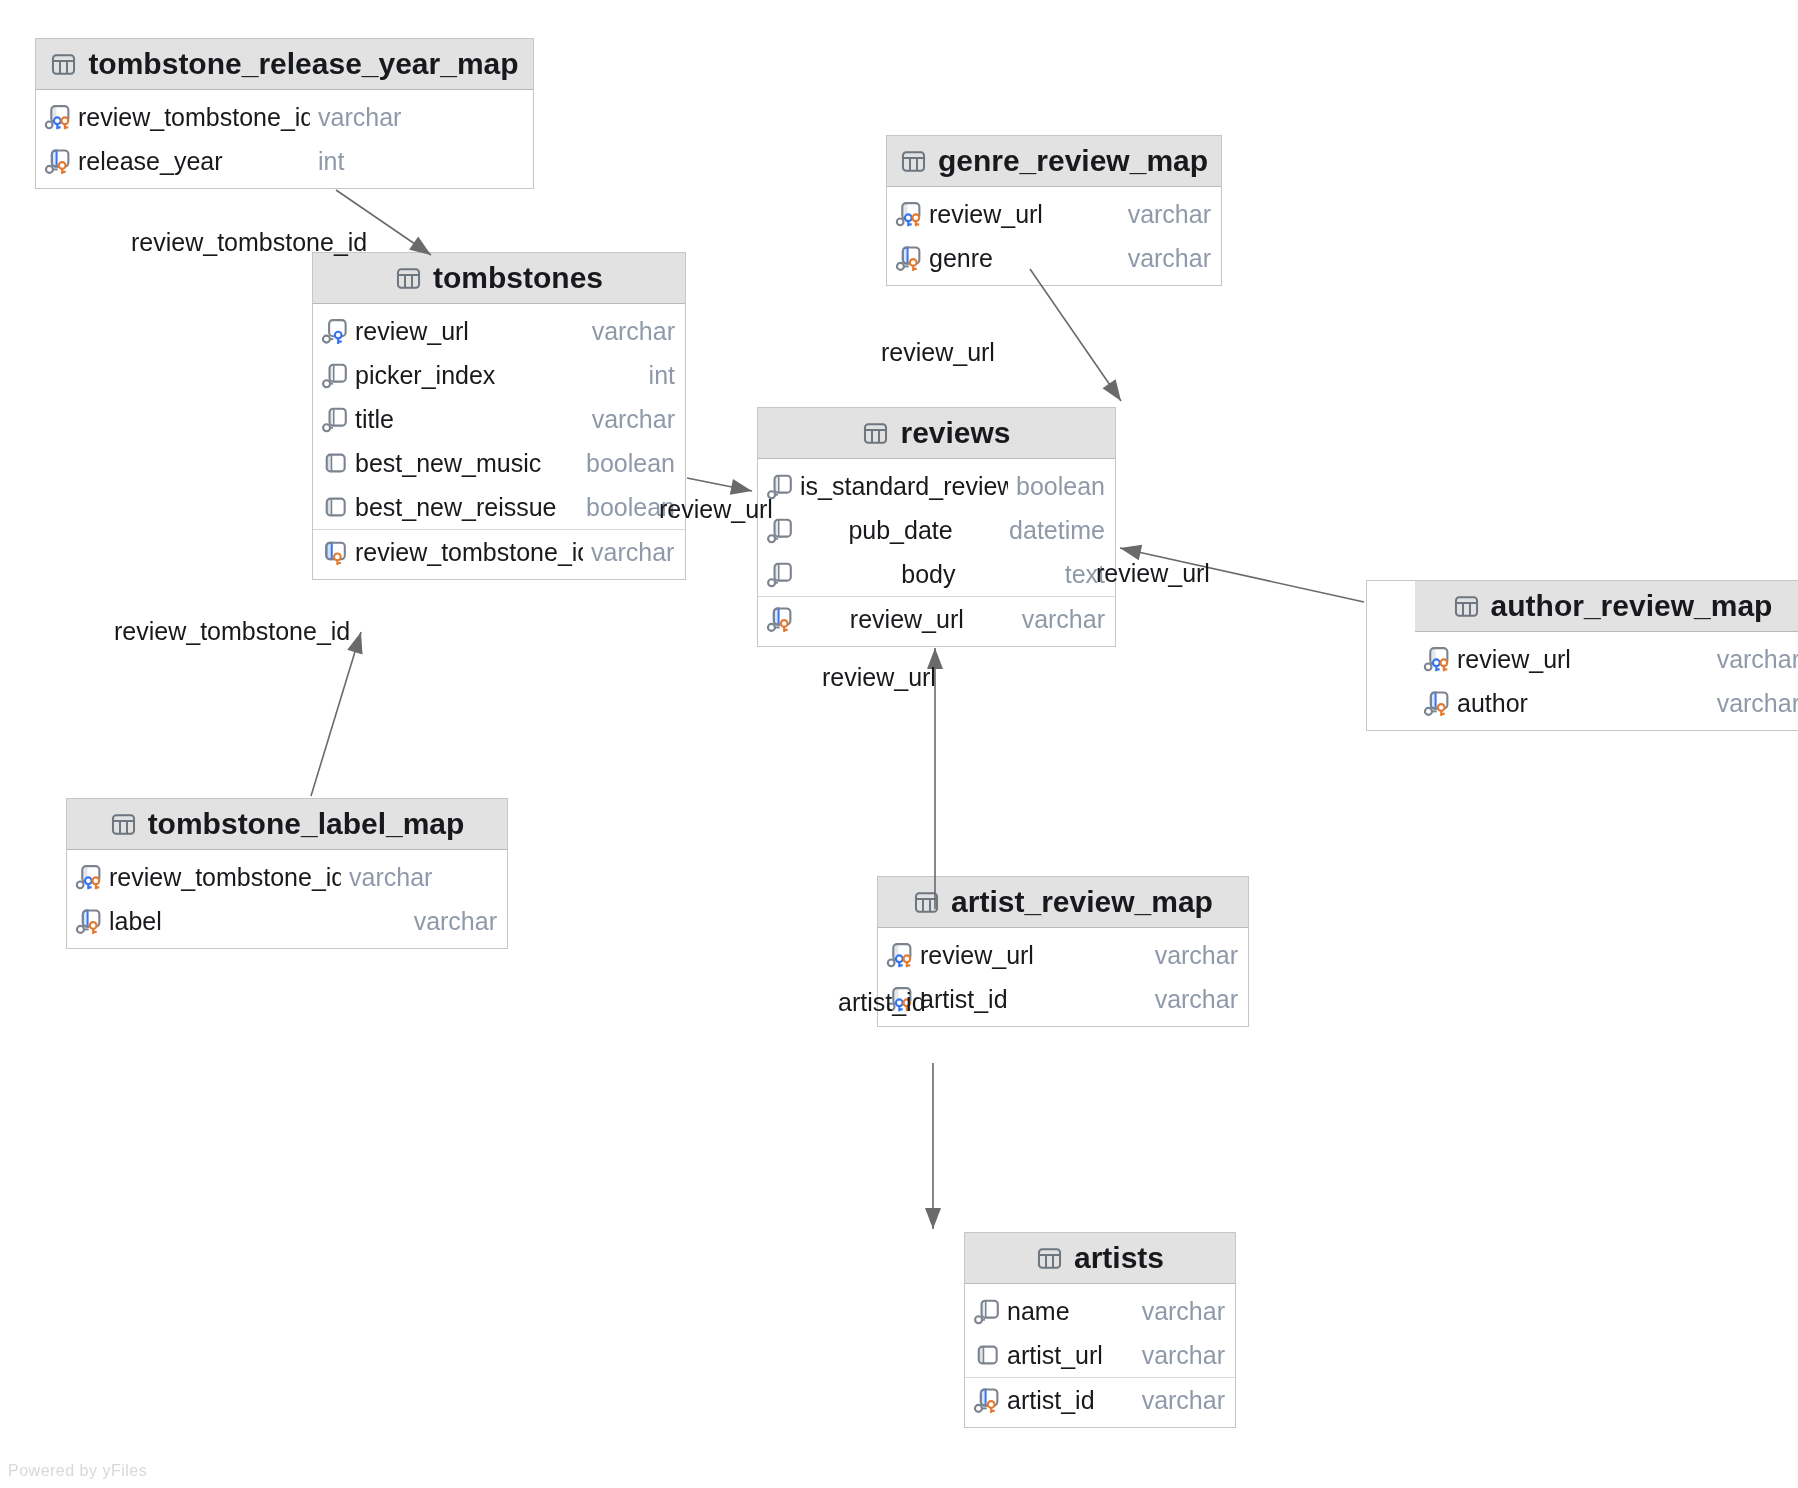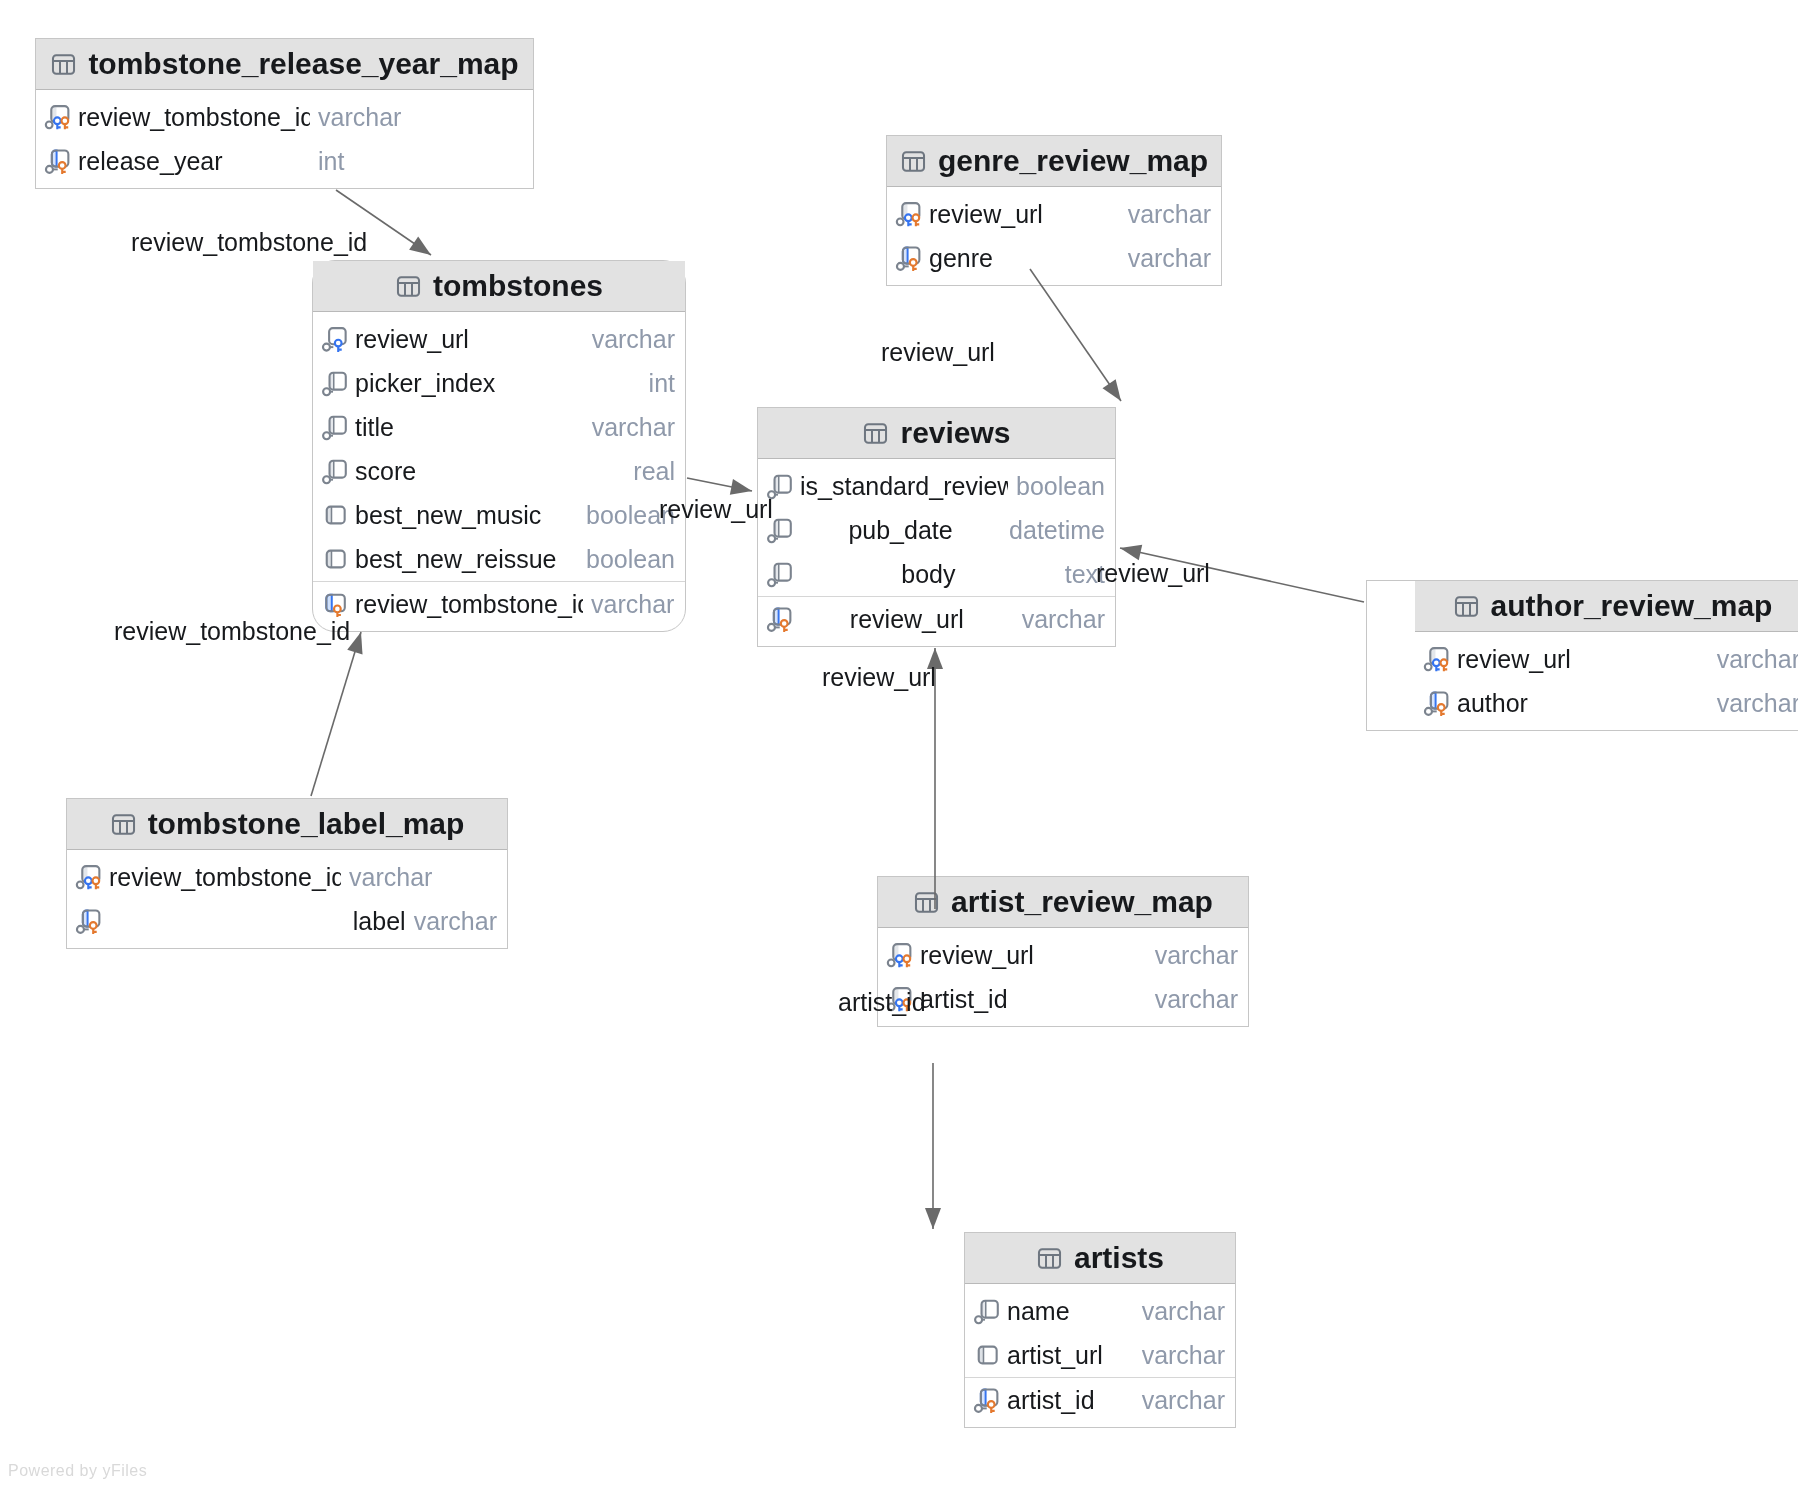--- a/index.html
+++ b/index.html
@@ -149,21 +149,21 @@
           <svg viewBox="0 0 20 20">
             <use href="#primary-key-icon"></use>
           </svg>
         </span>
       <span class="cname">genre</span>
       <span class="ctype">varchar</span>
     </div>
   </div>
 </div>
 
-<div class="table" style="left:312px;top:260px;width:372px;border-radius:23px;">
+<div class="table" style="left:312px;top:252px;width:372px;">
   <div class="thead">
     <span class="icn">
         <svg viewBox="0 0 20 20">
           <use href="#table-icon"></use>
         </svg>
       </span>
     <span>tombstones</span>
   </div>
   <div class="tbody">
     <div class="row">
@@ -189,29 +189,20 @@
           <svg viewBox="0 0 20 20">
             <use href="#column-nullable-icon"></use>
           </svg>
         </span>
       <span class="cname">title</span>
       <span class="ctype">varchar</span>
     </div>
     <div class="row">
       <span class="icn">
           <svg viewBox="0 0 20 20">
-            <use href="#column-nullable-icon"></use>
-          </svg>
-        </span>
-      <span class="cname">score</span>
-      <span class="ctype">real</span>
-    </div>
-    <div class="row">
-      <span class="icn">
-          <svg viewBox="0 0 20 20">
             <use href="#column-icon"></use>
           </svg>
         </span>
       <span class="cname">best_new_music</span>
       <span class="ctype">boolean</span>
     </div>
     <div class="row">
       <span class="icn">
           <svg viewBox="0 0 20 20">
             <use href="#column-icon"></use>
@@ -305,21 +296,21 @@
           <svg viewBox="0 0 20 20">
             <use href="#primary-key-icon"></use>
           </svg>
         </span>
       <span class="cname">author</span>
       <span class="ctype">varchar</span>
     </div>
   </div>
 </div>
 
-<div class="table" style="left:66px;top:798px;width:440px;text-align:right;">
+<div class="table" style="left:66px;top:798px;width:440px;">
   <div class="thead">
     <span class="icn">
         <svg viewBox="0 0 20 20">
           <use href="#table-icon"></use>
         </svg>
       </span>
     <span>tombstone_label_map</span>
   </div>
   <div class="tbody">
     <div class="row">

